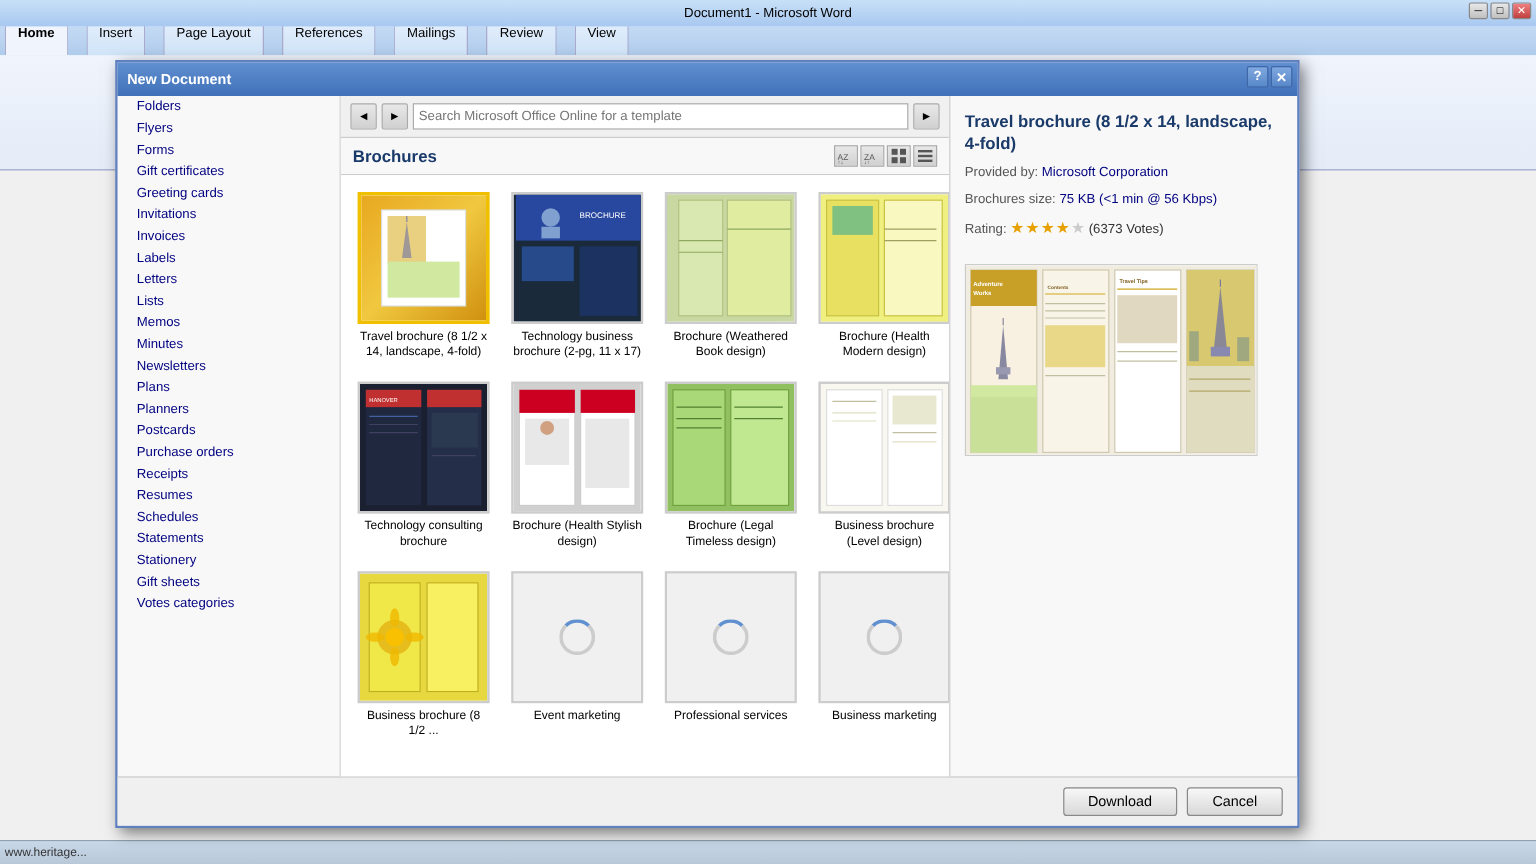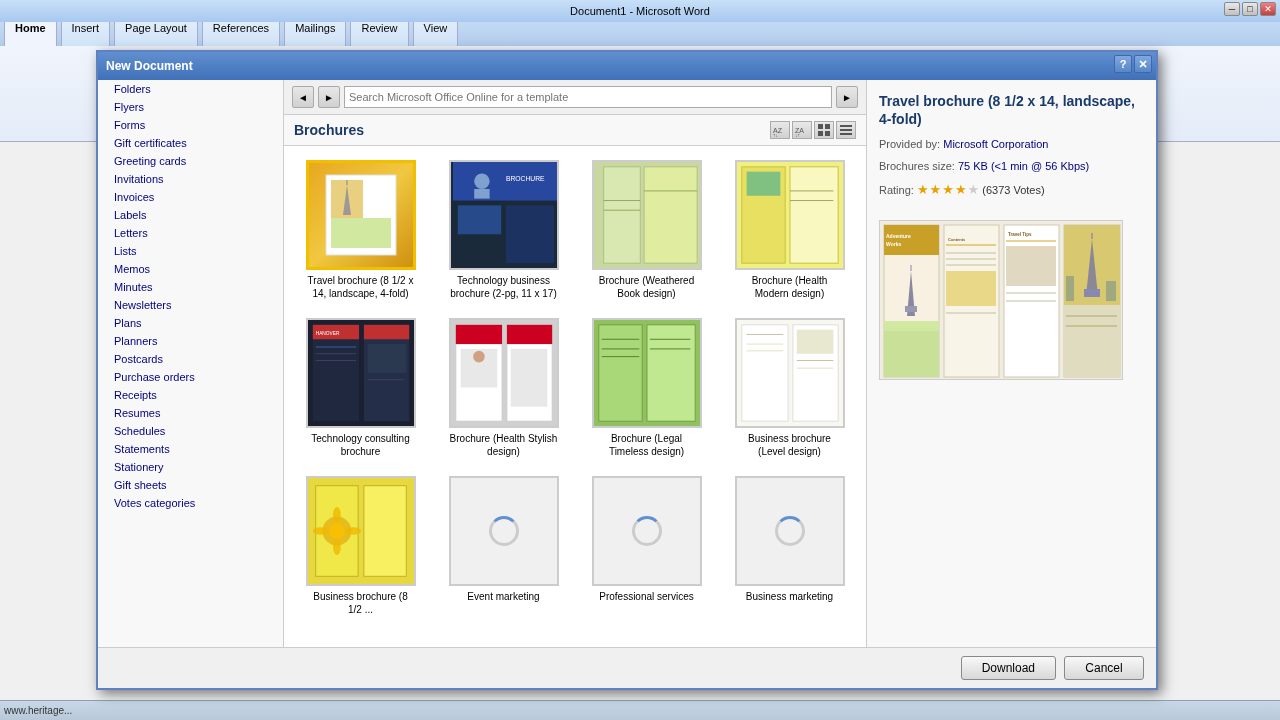--- a/index.html
+++ b/index.html
@@ -69,21 +69,21 @@
       padding-left: 4px;
     }
 
     .ribbon-tab {
       padding: 12px 10px;
       font-size: 11px;
       cursor: pointer;
       border: 1px solid #aac;
       border-bottom: none;
       background: linear-gradient(180deg, #e8f0fc, #d0e4f8);
-      margin-right: 4px;
+      margin-right: 15px;
       border-radius: 3px 3px 0 0;
     }
 
     .ribbon-tab.active {
       background: #f0f4fc;
       font-weight: bold;
     }
 
     .ribbon-content {
       height: 96px;
@@ -108,21 +108,21 @@
       padding: 0 4px;
       font-size: 10px;
       color: #333;
     }
 
     
     .dialog-overlay {
       position: absolute;
       top: 50px;
       left: 96px;
-      width: 1062px;
+      width: 987px;
       height: 640px;
       background: #f0f0f0;
       border: 2px solid #6080c0;
       box-shadow: 4px 4px 12px rgba(0,0,0,0.5);
       display: flex;
       flex-direction: column;
     }
 
     .dialog-titlebar {
       background: linear-gradient(180deg, #6090d0 0%, #4070b8 100%);

